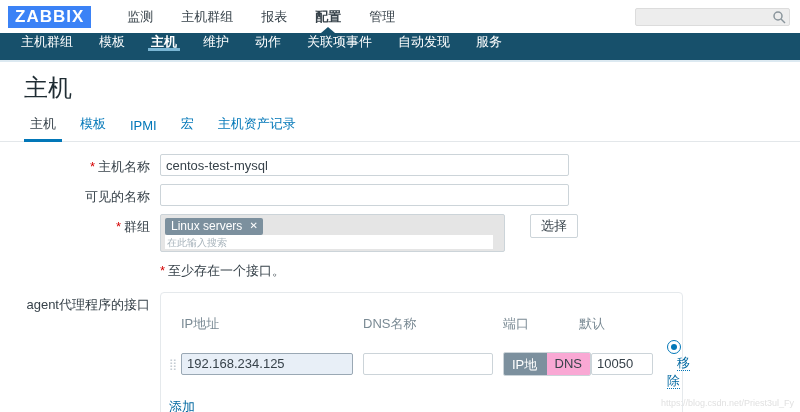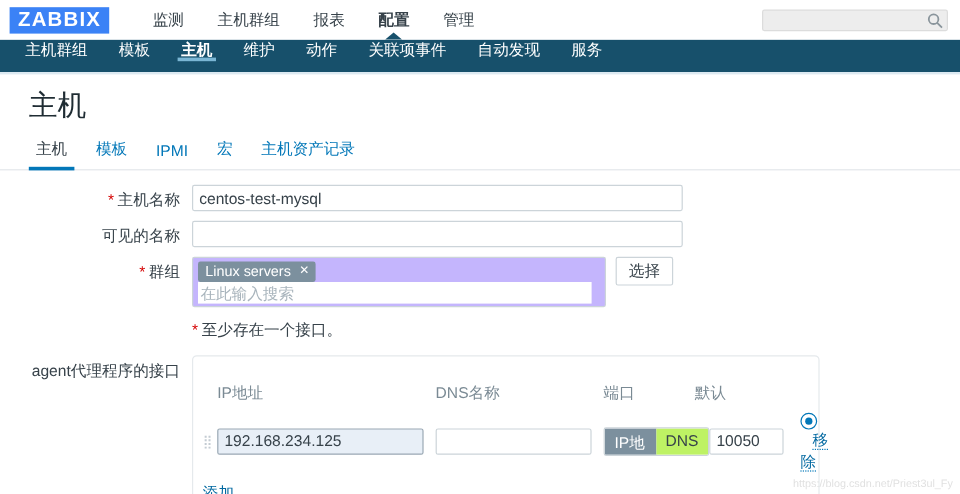--- a/index.html
+++ b/index.html
@@ -36,46 +36,46 @@
   .tab.active::after { content:""; position:absolute; left:6px; right:6px; bottom:-1px; height:3px; background:#0277b8; }
 
   
   .form { padding-top:12px; }
   .form-row { display:flex; margin-bottom:8px; }
   .form-label { width:160px; flex:0 0 160px; text-align:right; padding:4px 10px 0 0; color:#37424a; }
   .req { color:#d40000; margin-right:3px; }
   .txt-input { height:22px; border:1px solid #ccd4d9; border-radius:2px; padding:0 5px; font-size:13px; color:#37424a; outline:none; background:#fff; }
   .w-main { width:409px; }
 
-  .multiselect { width:345px; border:1px solid #ccd4d9; border-radius:2px; padding:3px 4px 2px; background:#c4b5fd; }
+  .multiselect { width:345px; border:1px solid #ccd4d9; border-radius:2px; padding:3px 4px 2px; background:#e5e5e5; }
   .ms-tag { display:inline-flex; align-items:center; background:#7c909e; color:#fff; font-size:12px;
     padding:1px 5px 2px 6px; border-radius:2px; line-height:14px; }
   .ms-tag .x { margin-left:7px; font-size:10px; cursor:pointer; font-weight:bold; }
-  .ms-search { border:none; outline:none; display:block; width:98%; font-size:13px; padding:2px 2px 1px; color:#37424a; }
+  .ms-search { border:none; outline:none; display:block; width:98%; font-size:10px; padding:2px 2px 1px; color:#37424a; }
   .ms-search::placeholder { color:#a8b4bc; }
-  .btn { height:24px; padding:0 10px; margin-left:8px; background:#fff; border:1px solid #ccd4d9; border-radius:2px;
+  .btn { height:24px; padding:0 10px; margin-left:25px; background:#fff; border:1px solid #ccd4d9; border-radius:2px;
     color:#37424a; font-size:13px; cursor:pointer; }
 
   .note-row { margin:10px 0 12px; }
 
   .iface-box { width:523px; border:1px solid #e5e9ec; border-radius:4px; padding:22px 10px 8px 8px; }
   .iface-head { display:flex; color:#7a8a94; font-size:13px; margin-bottom:5px; }
   .iface-row { display:flex; align-items:center; }
   .col-handle { flex:0 0 12px; }
   .col-ip { flex:0 0 182px; }
   .col-dns { flex:0 0 140px; }
   .col-conn { flex:0 0 88px; }
   .col-port { flex:0 0 76px; }
   .col-def { flex:1; }
   .drag-handle { color:#c4ccd3; font-size:11px; letter-spacing:-1px; cursor:grab; line-height:10px; }
   .ip-input { width:172px; background:#e8eff7; border:1px solid #9aa8b4; }
   .dns-input { width:130px; }
   .port-input { width:62px; }
   .toggle { display:inline-flex; border:1px solid #ccd4d9; border-radius:2px; overflow:hidden; height:24px; }
-  .toggle .seg { padding:3px 8px 0; font-size:13px; cursor:pointer; background:#bef264; color:#37424a; }
+  .toggle .seg { padding:3px 8px 0; font-size:13px; cursor:pointer; background:#f9a8d4; color:#37424a; }
   .toggle .seg.sel { background:#7c909e; color:#fff; }
   .radio { width:14px; height:14px; border:1px solid #0277b8; border-radius:50%; display:inline-block; position:relative; vertical-align:middle; }
   .radio::after { content:""; position:absolute; left:3px; top:3px; width:6px; height:6px; border-radius:50%; background:#0277b8; }
   .link-dotted { color:#0369a1; text-decoration:none; border-bottom:1px dotted #0277b8; cursor:pointer; }
   .add-link { display:inline-block; margin-top:8px; }
   .simple-box { width:577px; border:1px solid #e5e9ec; border-radius:2px; padding:7px 10px 9px; }
 
   .watermark { position:absolute; right:6px; bottom:4px; font-size:9px; color:#d9d9d9; opacity:.8; }
 </style>
 </head>

